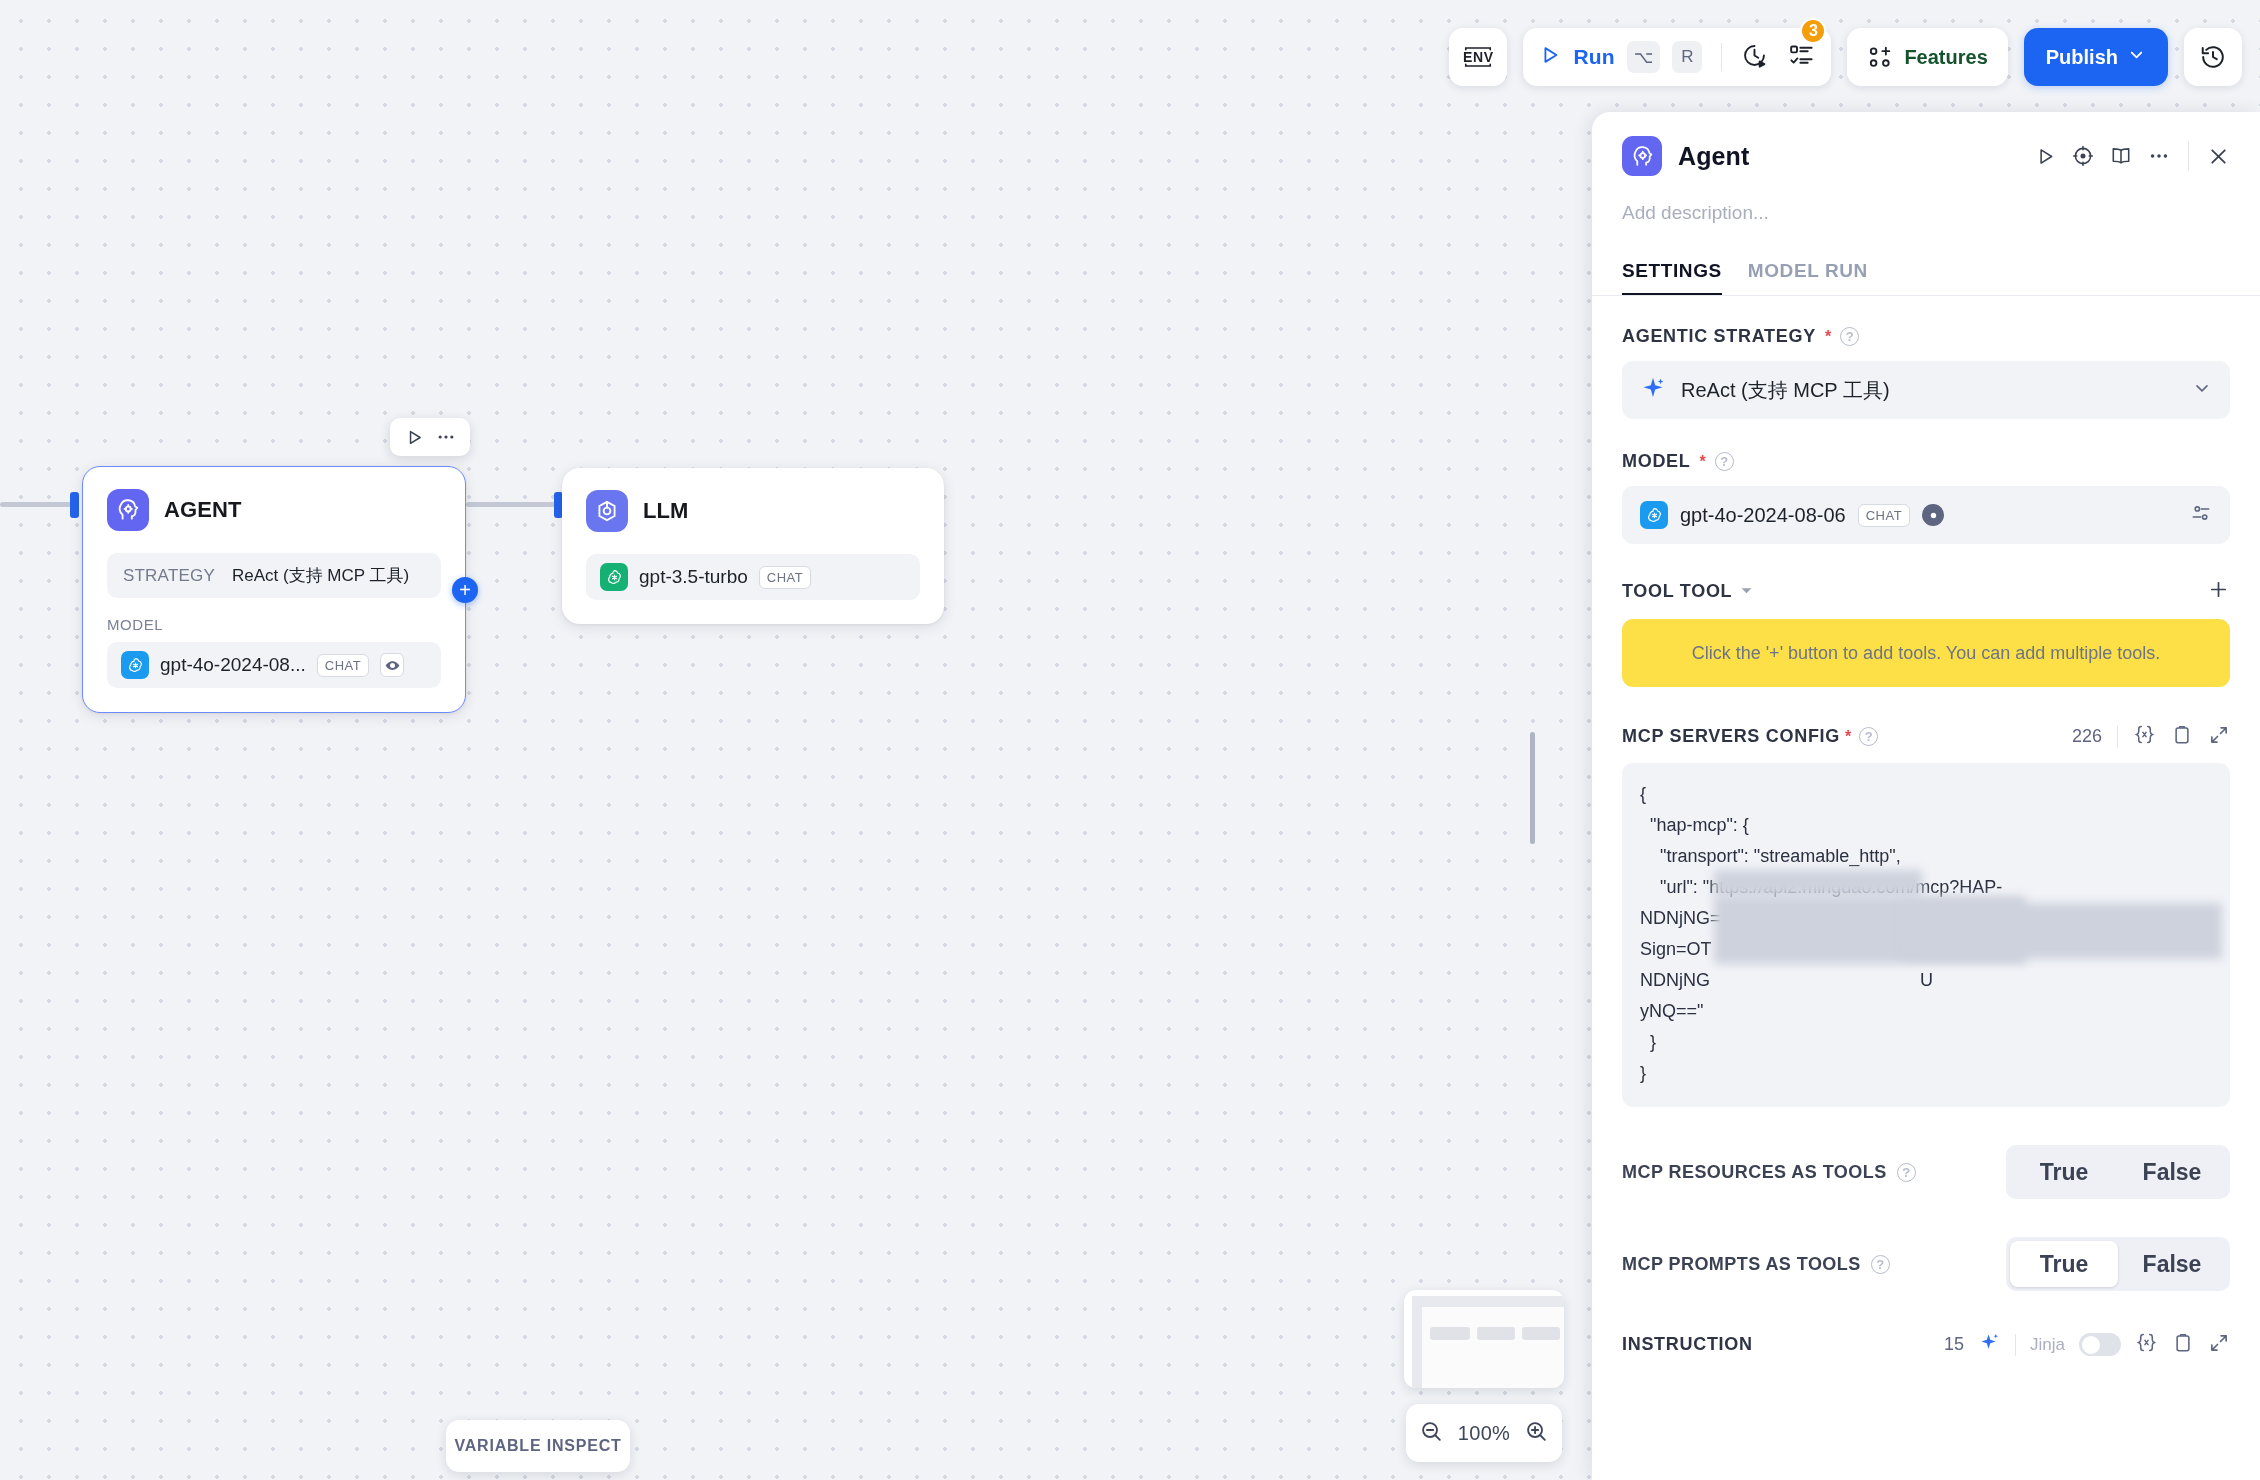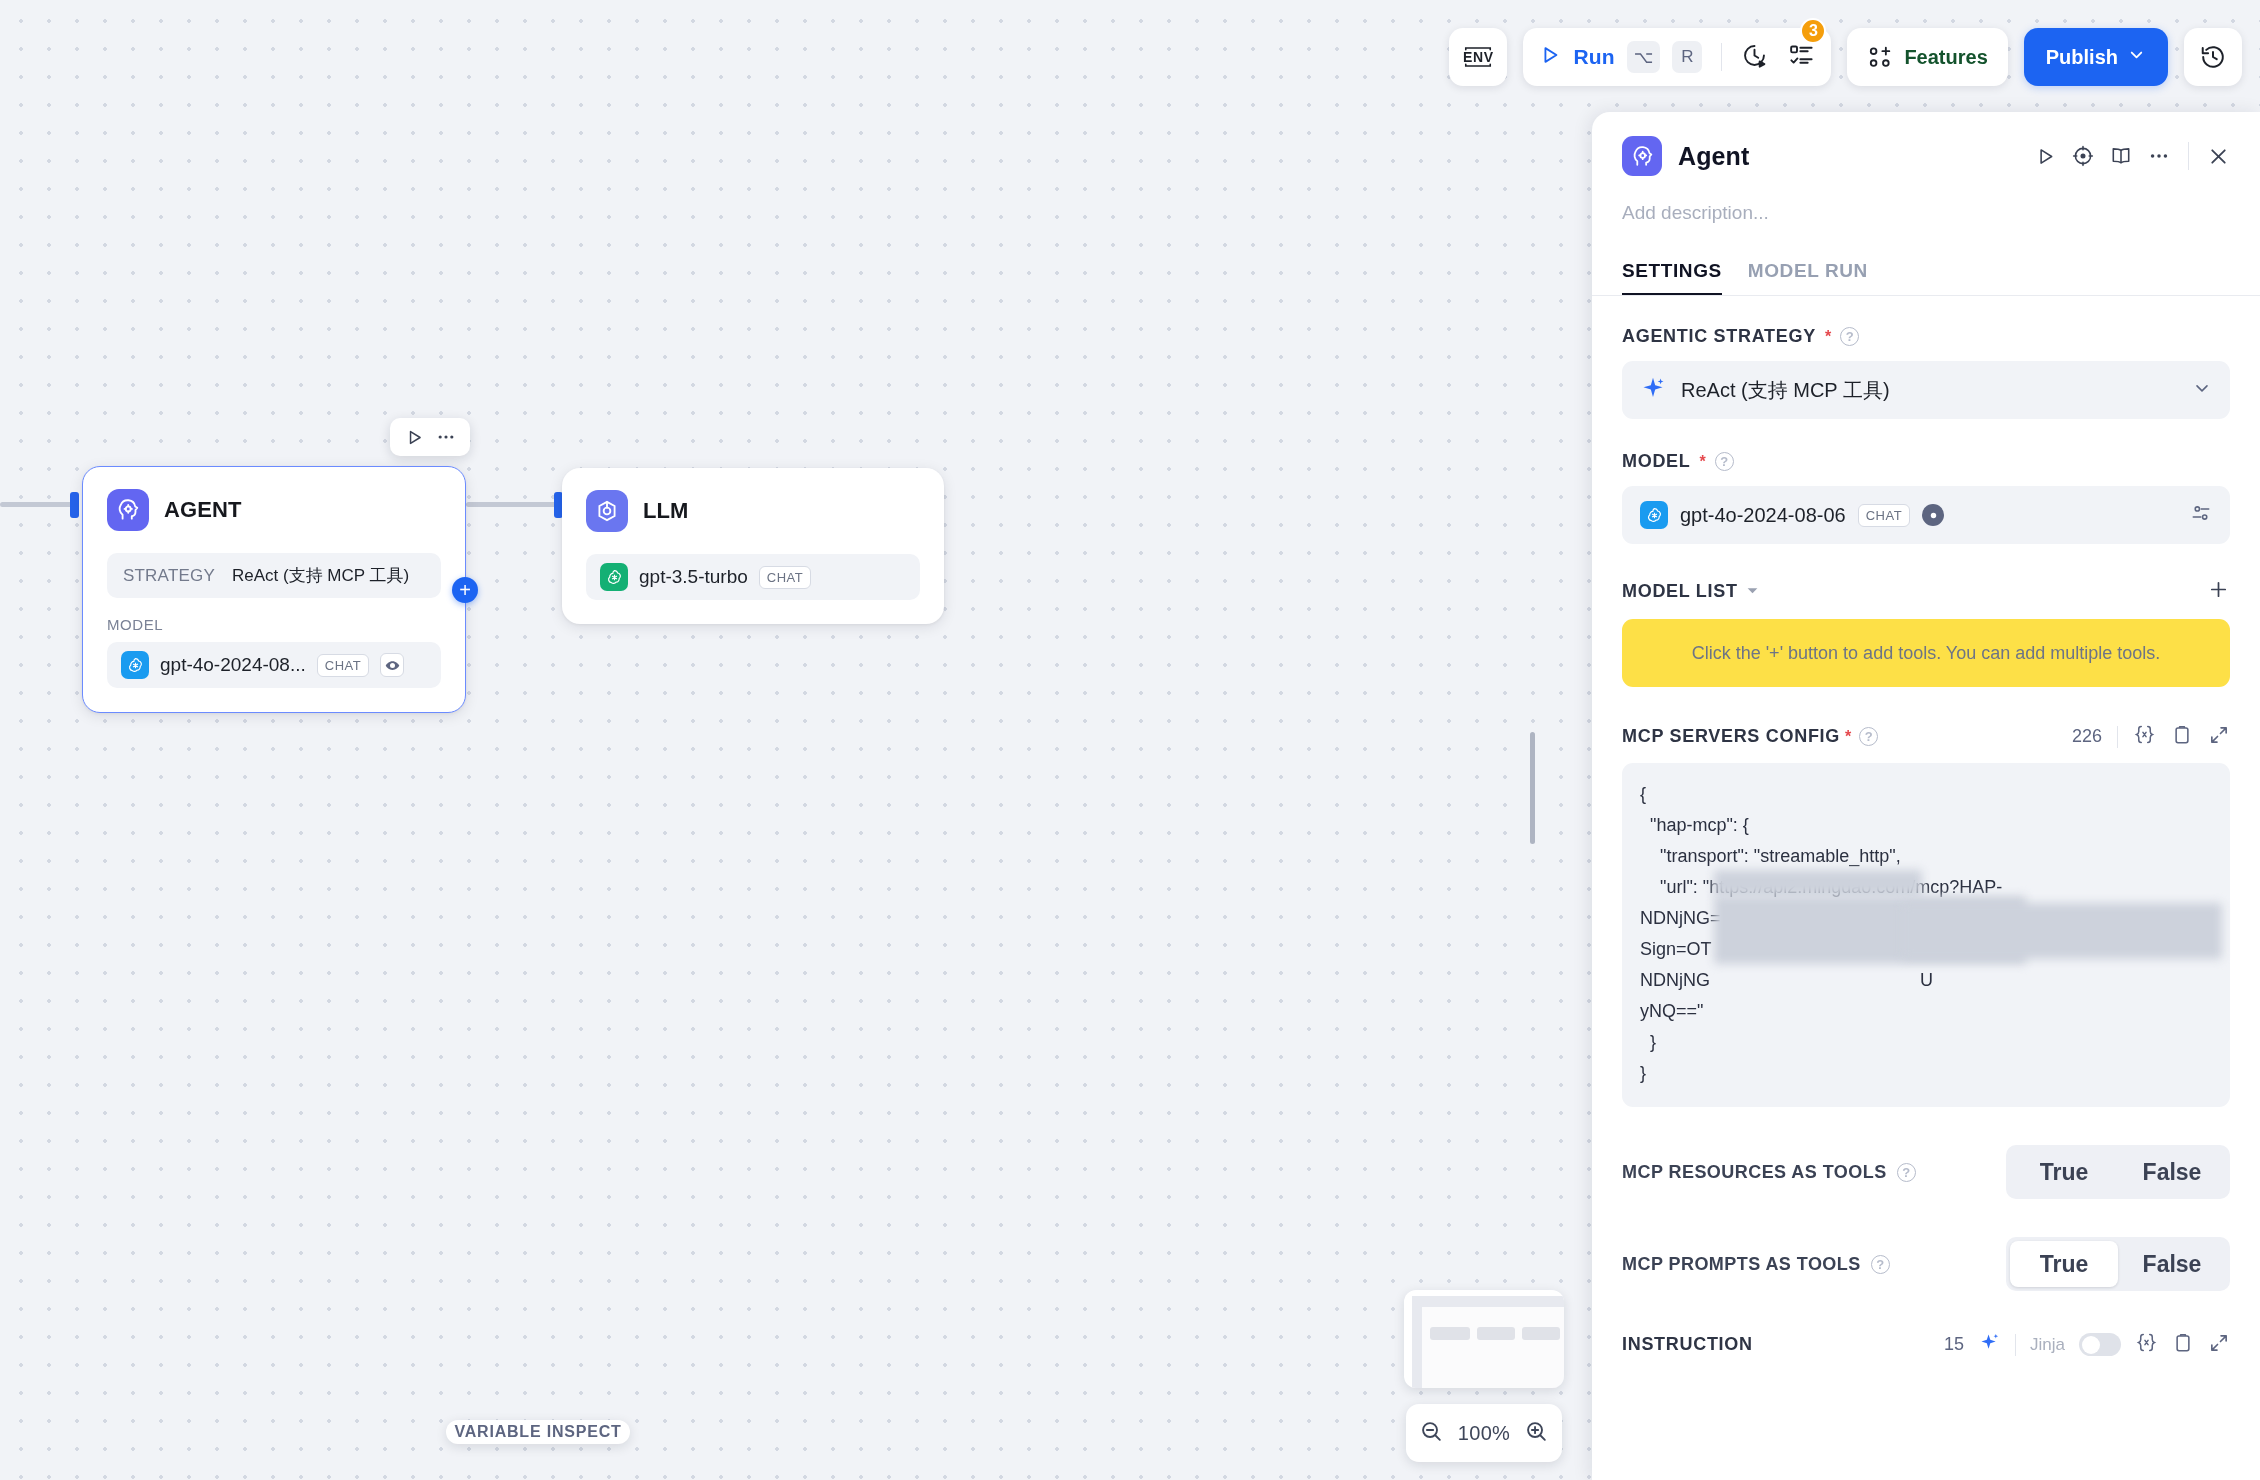--- a/index.html
+++ b/index.html
@@ -306,21 +306,21 @@
     </div>
 
     <div id="minimap" style="left:1404px; top:1290px; width:160px; height:98px;">
       <div class="mm-vp" style="left:8px; top:6px; right:0; bottom:0;"></div>
       <div class="mm-inner" style="left:18px; top:17px; right:0; bottom:0;"></div>
       <div class="mm-bar" style="left:26px; top:37px; width:40px;"></div>
       <div class="mm-bar" style="left:73px; top:37px; width:38px;"></div>
       <div class="mm-bar" style="left:118px; top:37px; width:38px;"></div>
     </div>
 
-    <div class="pill-btn" style="left:446px; top:1420px; width:184px; height:24px;">
+    <div class="pill-btn" style="left:446px; top:1420px; width:184px; height:52px;">
       <span id="variable-inspect">VARIABLE INSPECT</span>
     </div>
 
     <div class="pill-btn" id="zoom-ctrl" style="left:1406px; top:1404px; width:156px; height:58px;">
       <span>
         <svg width="25" height="25" viewBox="0 0 24 24" fill="none" stroke="#3e4659" stroke-width="1.8" stroke-linecap="round">
             <circle cx="10.6" cy="10.6" r="6.7"></circle>
             <path d="m15.6 15.6 4.4 4.4M7.6 10.6h6"></path>
           </svg>
       </span>
@@ -500,21 +500,21 @@
           <svg width="22" height="22" viewBox="0 0 24 24" fill="none" stroke="#5d6580" stroke-width="1.7" stroke-linecap="round">
               <circle cx="8" cy="7.6" r="2.3"></circle>
               <path d="M12.2 7.6h8.2"></path>
               <circle cx="16" cy="16.4" r="2.3"></circle>
               <path d="M11.8 16.4H3.6"></path>
             </svg>
         </span>
       </div>
 
       <div class="tl-head">
-        <span class="sec-label">MODEL LIST</span>
+        <span class="sec-label">TOOL TOOL</span>
         <span class="caret-sm">
           <svg width="13" height="13" viewBox="0 0 12 12" fill="#9aa1b1">
               <path d="M1.5 4 6 8.6 10.5 4Z"></path>
             </svg>
         </span>
         <span class="plus-sm">
           <svg width="23" height="23" viewBox="0 0 24 24" fill="none" stroke="#3b4254" stroke-width="1.8" stroke-linecap="round">
               <path d="M12 5v14M5 12h14"></path>
             </svg>
         </span>

